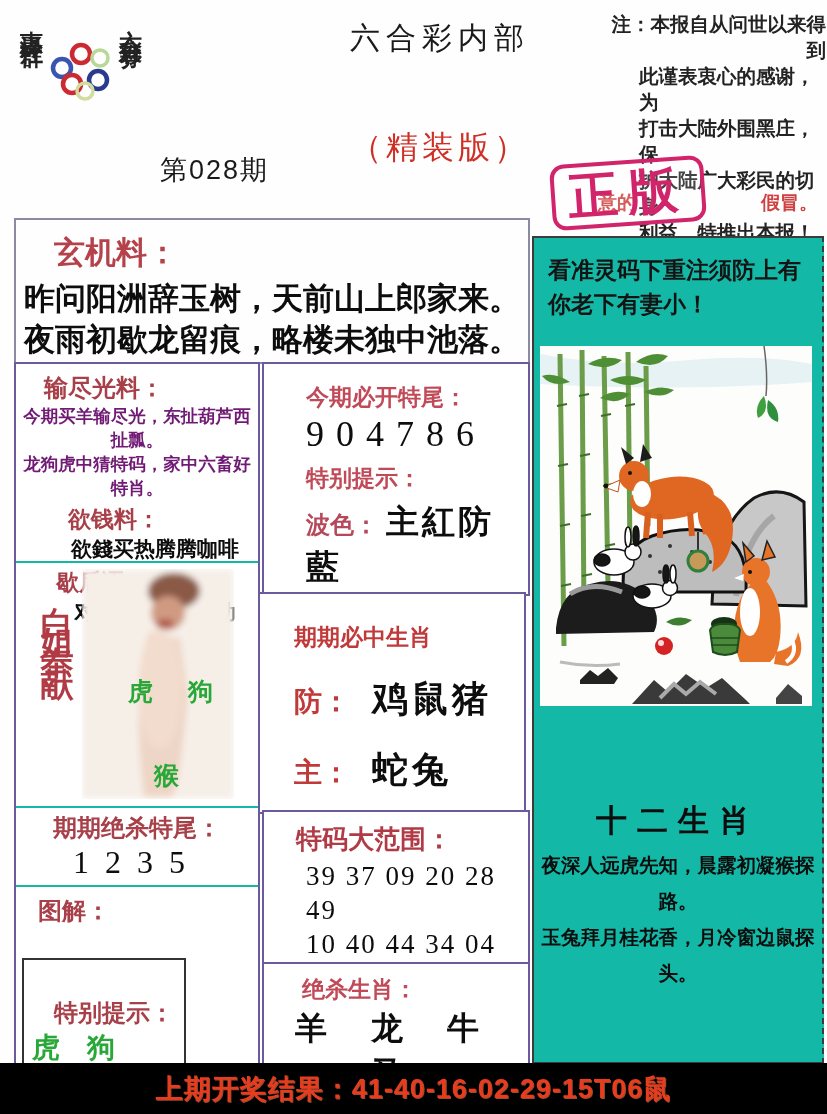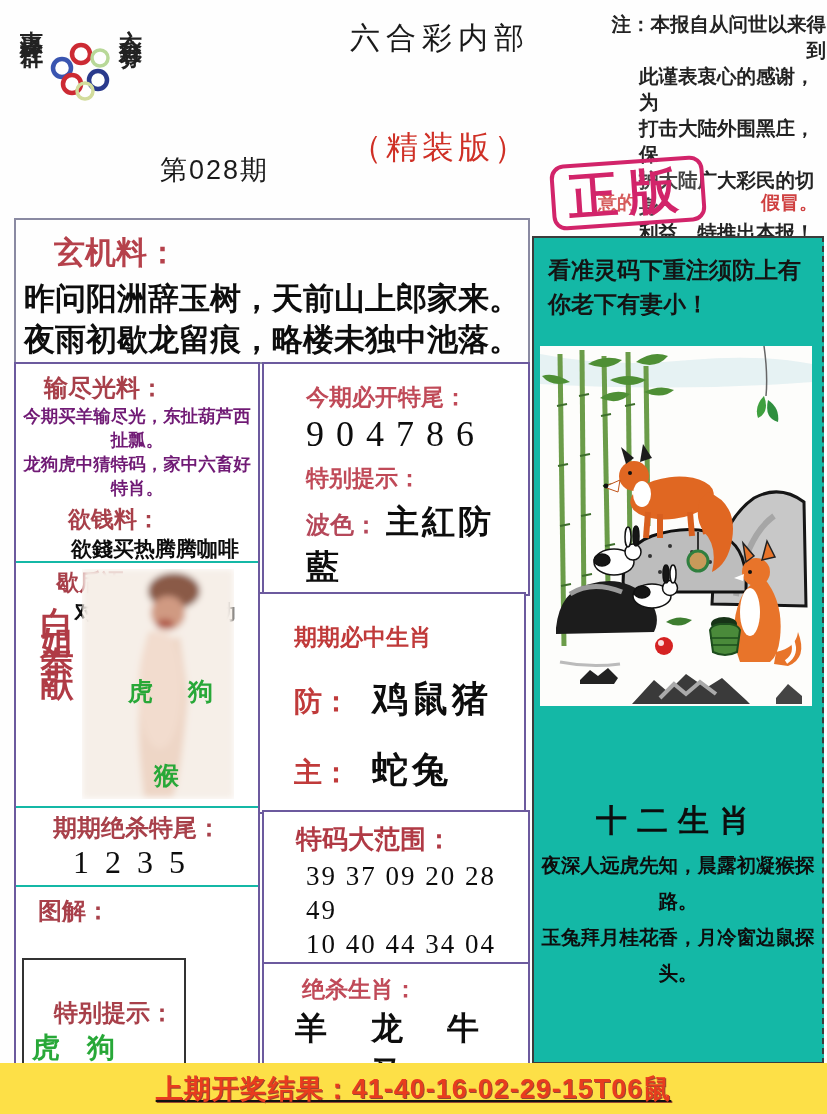--- a/index.html
+++ b/index.html
@@ -70,21 +70,21 @@
   .numrow{font-family:"Liberation Serif",serif;font-size:27px;line-height:34px;margin-left:42px;color:#0d0d0d;letter-spacing:2px;}
   .midcol4 .h{font-size:23px;margin:10px 0 0 38px;}
   .midcol4 .val{font-size:32px;font-weight:bold;text-align:center;letter-spacing:18px;color:#0d0d0d;margin-top:2px;}
 
   .rightcol{left:532px;top:236px;width:288px;height:824px;border:2px solid #3c3c3c;border-right:2px dashed #3c3c3c;background:#14b8a6;}
   .tip{margin:16px 10px 0 14px;font-size:23px;font-weight:bold;line-height:34px;color:#141414;}
   .illus{left:6px;top:108px;width:272px;height:360px;}
   .zodiac-title{margin-top:478px;text-align:center;font-size:31px;font-weight:bold;letter-spacing:10px;color:#0d0d0d;}
   .zodiac-poem{text-align:center;font-size:19.5px;font-weight:bold;line-height:36px;color:#0d0d0d;margin-top:6px;}
 
-  .footer{left:0;top:1063px;width:827px;height:51px;background:#fde047;display:flex;align-items:center;justify-content:center;text-decoration:underline;}
+  .footer{left:0;top:1063px;width:827px;height:51px;background:#000000;display:flex;align-items:center;justify-content:center;}
   .footer .txt{font-family:"Liberation Sans","DejaVu Sans",sans-serif;font-size:27px;font-weight:bold;color:#e83c1e;
                text-shadow:1px 1px 0 #9a4a30;letter-spacing:1px;}
 </style>
 </head>
 <body>
 
 <div class="page">
 
   <div class="abs logo-block">
     <div class="vtext">惠泽社群</div>

